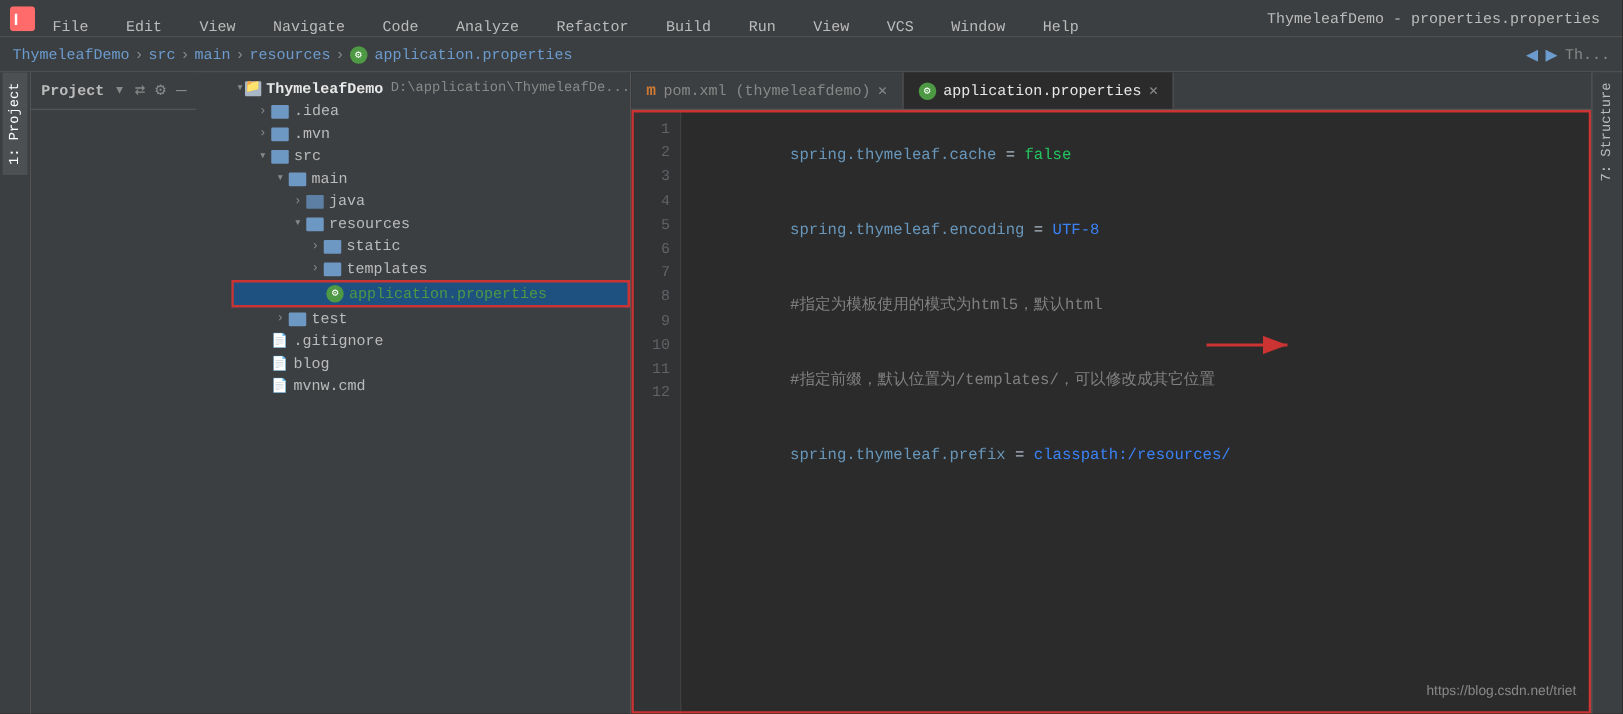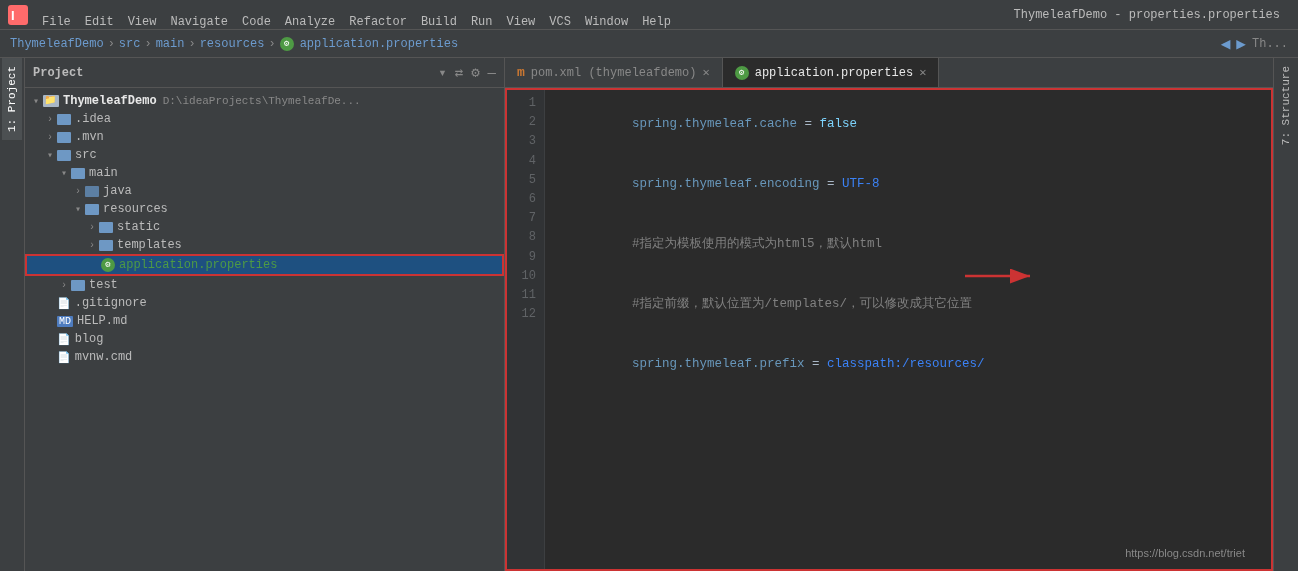--- a/index.html
+++ b/index.html
@@ -24,21 +24,21 @@
     }
     .title-bar-logo {
       width: 20px;
       height: 20px;
       margin-right: 8px;
       flex-shrink: 0;
     }
     .menu-bar {
       display: flex;
       align-items: center;
-      gap: 2px;
+      gap: 18px;
       flex: 1;
       margin-top: 14px;
     }
     .menu-item {
       color: #bbbbbb;
       padding: 2px 6px;
       cursor: pointer;
       font-size: 12px;
     }
     .title-bar-title {
@@ -117,21 +117,22 @@
       white-space: nowrap;
     }
     .side-tab.active { color: #fff; background: #4c5052; }
 
     
     .project-panel {
       width: 480px;
       background: #3c3f41;
       border-right: 1px solid #555;
       display: flex;
-      flex-direction: column;
+      flex-direction: row;
+      gap: 28px;
     }
     .panel-header {
       background: #3c3f41;
       height: 30px;
       display: flex;
       align-items: center;
       padding: 0 8px;
       border-bottom: 1px solid #555;
       gap: 8px;
     }
@@ -252,28 +253,28 @@
       flex: 1;
       padding: 6px 12px;
       overflow: auto;
       font-size: 12.5px;
       line-height: 1.6;
       position: relative;
     }
     .code-line { display: block; white-space: pre; }
     .comment { color: #808080; }
     .key { color: #6897bb; }
-    .value-false { color: #7dd3fc; }
+    .value-false { color: #22c55e; }
     .value-string { color: #3b82f6; }
     .equals { color: #a9b7c6; }
 
     .watermark {
       position: absolute;
       bottom: 8px;
-      right: 28px;
+      right: 12px;
       color: #888;
       font-size: 11px;
       font-family: Arial, sans-serif;
     }
 
     
     .side-tabs-right {
       width: 25px;
       background: #3c3f41;
       display: flex;
@@ -342,21 +343,21 @@
       <span class="panel-icon-btn">⚙</span>
       <span class="panel-icon-btn">—</span>
     </div>
     <div class="tree">
 
       <div class="tree-item">
         <span class="tree-indent" style="width:4px;"></span>
         <span class="tree-arrow">▾</span>
         <span style="display:inline-block;width:16px;height:12px;background:#a9b7c6;border-radius:1px;margin-right:4px;font-size:10px;text-align:center;line-height:12px;">📁</span>
         <span class="tree-label bold">ThymeleafDemo</span>
-        <span class="tree-label path">D:\ideaProjects\ThymeleafDe...</span>
+        <span class="tree-label path">D:\application\ThymeleafDe...</span>
       </div>
 
       <div class="tree-item">
         <span class="tree-indent" style="width:18px;"></span>
         <span class="tree-arrow">›</span>
         <span style="display:inline-block;width:14px;height:11px;background:#6e98c4;border-radius:1px;margin-right:4px;"></span>
         <span class="tree-label">.idea</span>
       </div>
 
       <div class="tree-item">
@@ -422,26 +423,20 @@
         <span class="tree-label">test</span>
       </div>
 
       <div class="tree-item">
         <span class="tree-indent" style="width:18px;"></span>
         <span class="tree-arrow" style="visibility:hidden;">›</span>
         <span style="font-size:11px;margin-right:4px;color:#888;">📄</span>
         <span class="tree-label">.gitignore</span>
       </div>
 
-      <div class="tree-item">
-        <span class="tree-indent" style="width:18px;"></span>
-        <span class="tree-arrow" style="visibility:hidden;">›</span>
-        <span style="font-size:10px;margin-right:4px;background:#4e7cbf;color:white;padding:0 2px;border-radius:1px;">MD</span>
-        <span class="tree-label">HELP.md</span>
-      </div>
 
       <div class="tree-item">
         <span class="tree-indent" style="width:18px;"></span>
         <span class="tree-arrow" style="visibility:hidden;">›</span>
         <span style="font-size:11px;margin-right:4px;">📄</span>
         <span class="tree-label">blog</span>
       </div>
 
       <div class="tree-item">
         <span class="tree-indent" style="width:18px;"></span>

